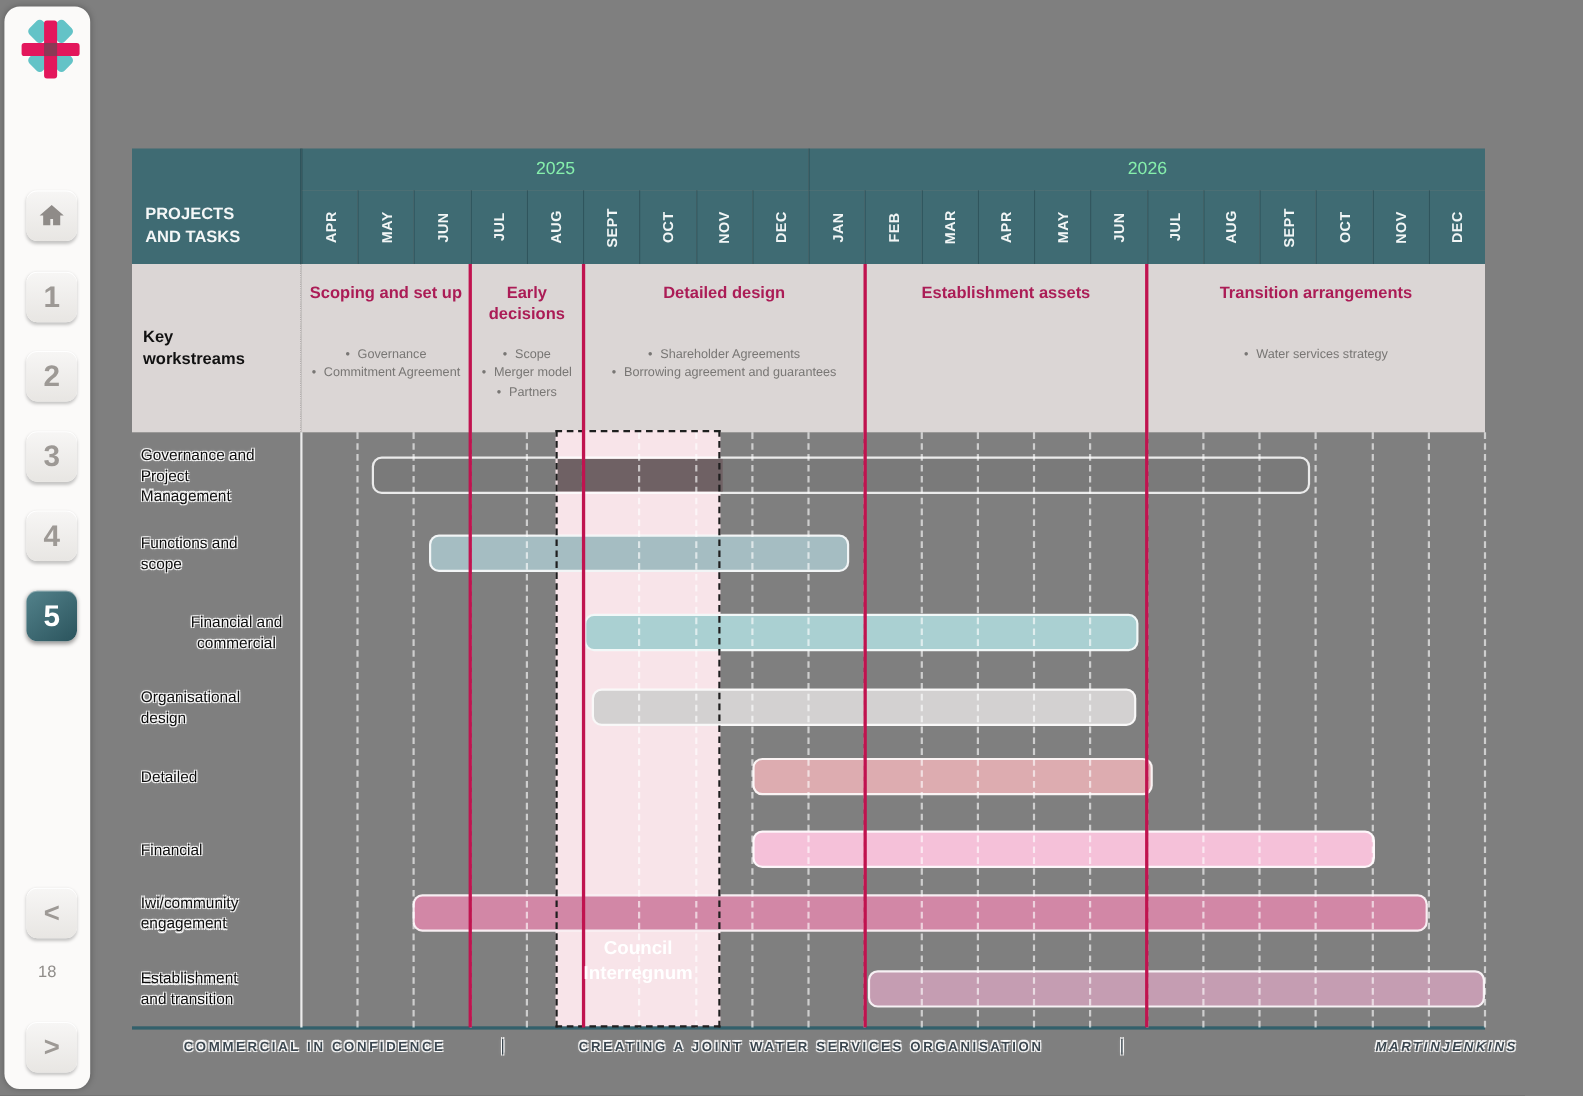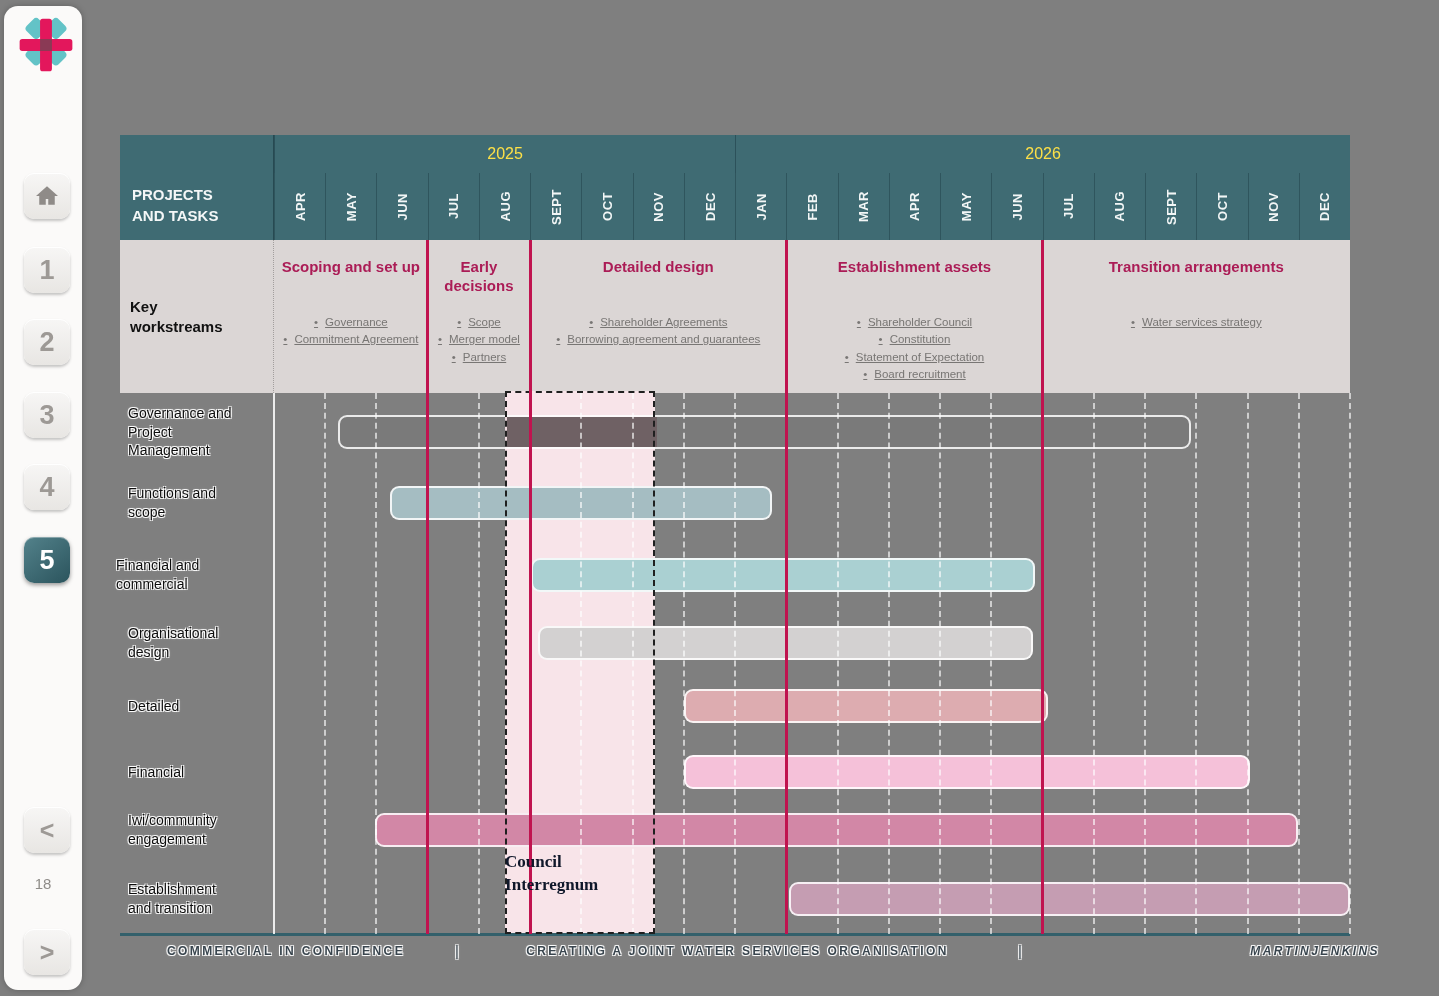--- a/index.html
+++ b/index.html
@@ -20,49 +20,49 @@
            box-shadow:0 2px 4px rgba(0,0,0,.4), inset 0 1px 0 rgba(255,255,255,.35);}
   .page-num{position:absolute;left:0;width:78px;text-align:center;font-size:15px;color:#8f8c89;}
 
   
   .title{left:104px;top:48px;font-size:37px;font-weight:bold;color:#3b4751;letter-spacing:.5px;}
 
   
   .teal-cell{background:#3f6b73;box-sizing:border-box;}
   .corner{display:flex;align-items:center;padding:36px 0 0 12px;color:#f4f7f7;
           font-weight:bold;font-size:15px;line-height:1.35;border-right:1px solid rgba(10,35,42,.45);}
-  .year-cell{display:flex;align-items:center;justify-content:center;color:#fde047;font-size:16px;
+  .year-cell{display:flex;align-items:center;justify-content:center;color:#86efac;font-size:16px;
              border-left:1px solid rgba(10,35,42,.35);}
   .month-cell{display:flex;align-items:center;justify-content:center;border-left:1px solid rgba(10,35,42,.3);}
   .month-cell span{writing-mode:vertical-rl;transform:rotate(180deg);color:#f2f6f6;
              font-size:13px;font-weight:bold;letter-spacing:.5px;}
 
   
   .ws-bg{background:#dbd6d5;}
   .ws-label{display:flex;align-items:center;padding-left:10px;font-size:15px;font-weight:bold;color:#111;
             border-right:1px dotted #a29e9d;box-sizing:border-box;line-height:1.3;}
   .phase{box-sizing:border-box;text-align:center;}
   .phase-title{margin-top:18px;height:56px;padding:0 6px;font-size:15px;font-weight:bold;color:#ab1c56;line-height:1.25;
                display:flex;align-items:flex-start;justify-content:center;}
-  .phase-bullets{padding:0 8px;font-size:11.5px;color:#787674;line-height:1.5;text-decoration:underline;}
+  .phase-bullets{padding:0 8px;font-size:11.5px;color:#787674;line-height:1.5;}
   .phase-bullets .b{margin:0 auto;}
   .bullet-dot{margin-right:7px;}
 
   
   .band-fill{background:#f8e4e9;z-index:1;}
   .band-border{border:2px dashed #1f1f1f;box-sizing:border-box;background:transparent;z-index:4;}
   .gridline{width:0;border-left:2px dashed rgba(255,255,255,.62);z-index:3;}
   .gridline.solid{border-left:2px solid rgba(255,255,255,.85);}
   .phase-line{width:3px;background:#c0134f;z-index:5;}
   .bar{height:34px;border-radius:9px;border:2px solid rgba(255,255,255,.85);box-sizing:border-box;
        z-index:2;overflow:hidden;}
   .bar.outline{background:rgba(0,0,0,0.04);}
   .bar-overlay{position:absolute;top:0;height:100%;}
   .row-label{width:150px;font-size:14px;color:#0d0d0d;line-height:1.32;white-space:pre-line;z-index:6;}
-  .interregnum{z-index:6;text-align:left;font-size:17px;font-weight:bold;color:#0f172a;line-height:1.35;font-family:Liberation Serif, serif;}
+  .interregnum{z-index:6;text-align:center;font-size:17px;font-weight:bold;color:#ffffff;line-height:1.35;}
 
   
   .footer-rule{background:#33606b;height:3px;z-index:2;}
   .ftext{font-size:12px;font-weight:bold;letter-spacing:2.4px;color:#39454e;}
   .fpipe{font-size:15px;font-weight:normal;color:#39454e;}
 
   .house-icon svg{display:block;}
   .logo{left:13px;top:10px;}
 </style>
 </head>
@@ -200,45 +200,39 @@
       </div>
       <div class="ws-bg phase abs" style="left: 530.2px; top: 240px; width: 256.2px; height: 153px;">
         <div class="phase-title">Detailed design</div>
         <div class="phase-bullets">
           <div class="b"><span class="bullet-dot">•</span>Shareholder Agreements</div>
           <div class="b"><span class="bullet-dot">•</span>Borrowing agreement and guarantees</div>
         </div>
       </div>
       <div class="ws-bg phase abs" style="left: 786.4px; top: 240px; width: 256.2px; height: 153px;">
         <div class="phase-title">Establishment assets</div>
-        <div class="phase-bullets">
-          <div class="b"><span class="bullet-dot">•</span>Shareholder Council</div>
-          <div class="b"><span class="bullet-dot">•</span>Constitution</div>
-          <div class="b"><span class="bullet-dot">•</span>Statement of Expectation</div>
-          <div class="b"><span class="bullet-dot">•</span>Board recruitment</div>
-        </div>
       </div>
       <div class="ws-bg phase abs" style="left: 1042.6px; top: 240px; width: 307.44px; height: 153px;">
         <div class="phase-title">Transition arrangements</div>
         <div class="phase-bullets">
           <div class="b"><span class="bullet-dot">•</span>Water services strategy</div>
         </div>
       </div>
       <div class="band-fill abs" style="left: 505.092px; top: 391px; width: 150.133px; height: 543px; background: rgb(248, 228, 233);"></div>
       <div class="bar outline abs" style="left: 338.05px; top: 415px; width: 853.146px; height: 34px;">
         <div class="bar-overlay" style="left: 167.042px; width: 150.133px; background: rgb(111, 97, 100);"></div>
       </div>
       <div class="row-label halo abs" style="left: 128px; top: 404.1px; width: 150px;">Governance and
 Project
 Management</div>
       <div class="bar abs" style="left: 390.315px; top: 486px; width: 381.738px; height: 34px; background: rgb(165, 189, 194);"></div>
       <div class="row-label halo abs" style="left: 128px; top: 484.4px; width: 150px;">Functions and
 scope</div>
       <div class="bar abs" style="left: 531.225px; top: 558px; width: 503.689px; height: 34px; background: rgb(170, 208, 210);"></div>
-      <div class="row-label halo abs" style="left: 116px; top: 556.4px; width: 150px;">Financial and
+      <div class="row-label halo abs" style="left: 140px; top: 556.4px; width: 150px; text-align: center;">Financial and
 commercial</div>
       <div class="bar abs" style="left: 537.886px; top: 626px; width: 495.491px; height: 34px; background: rgb(211, 209, 209);"></div>
       <div class="row-label halo abs" style="left: 128px; top: 624.4px; width: 150px;">Organisational
 design</div>
       <div class="bar abs" style="left: 683.92px; top: 689px; width: 363.804px; height: 34px; background: rgb(221, 172, 176);"></div>
       <div class="row-label halo abs" style="left: 128px; top: 696.7px; width: 150px;">Detailed</div>
       <div class="bar abs" style="left: 683.92px; top: 755px; width: 566.202px; height: 34px; background: rgb(245, 193, 217);"></div>
       <div class="row-label halo abs" style="left: 128px; top: 762.7px; width: 150px;">Financial</div>
       <div class="bar abs" style="left: 374.943px; top: 813px; width: 922.832px; height: 34px; background: rgb(210, 135, 166);"></div>
       <div class="row-label halo abs" style="left: 128px; top: 811.4px; width: 150px;">Iwi/community

